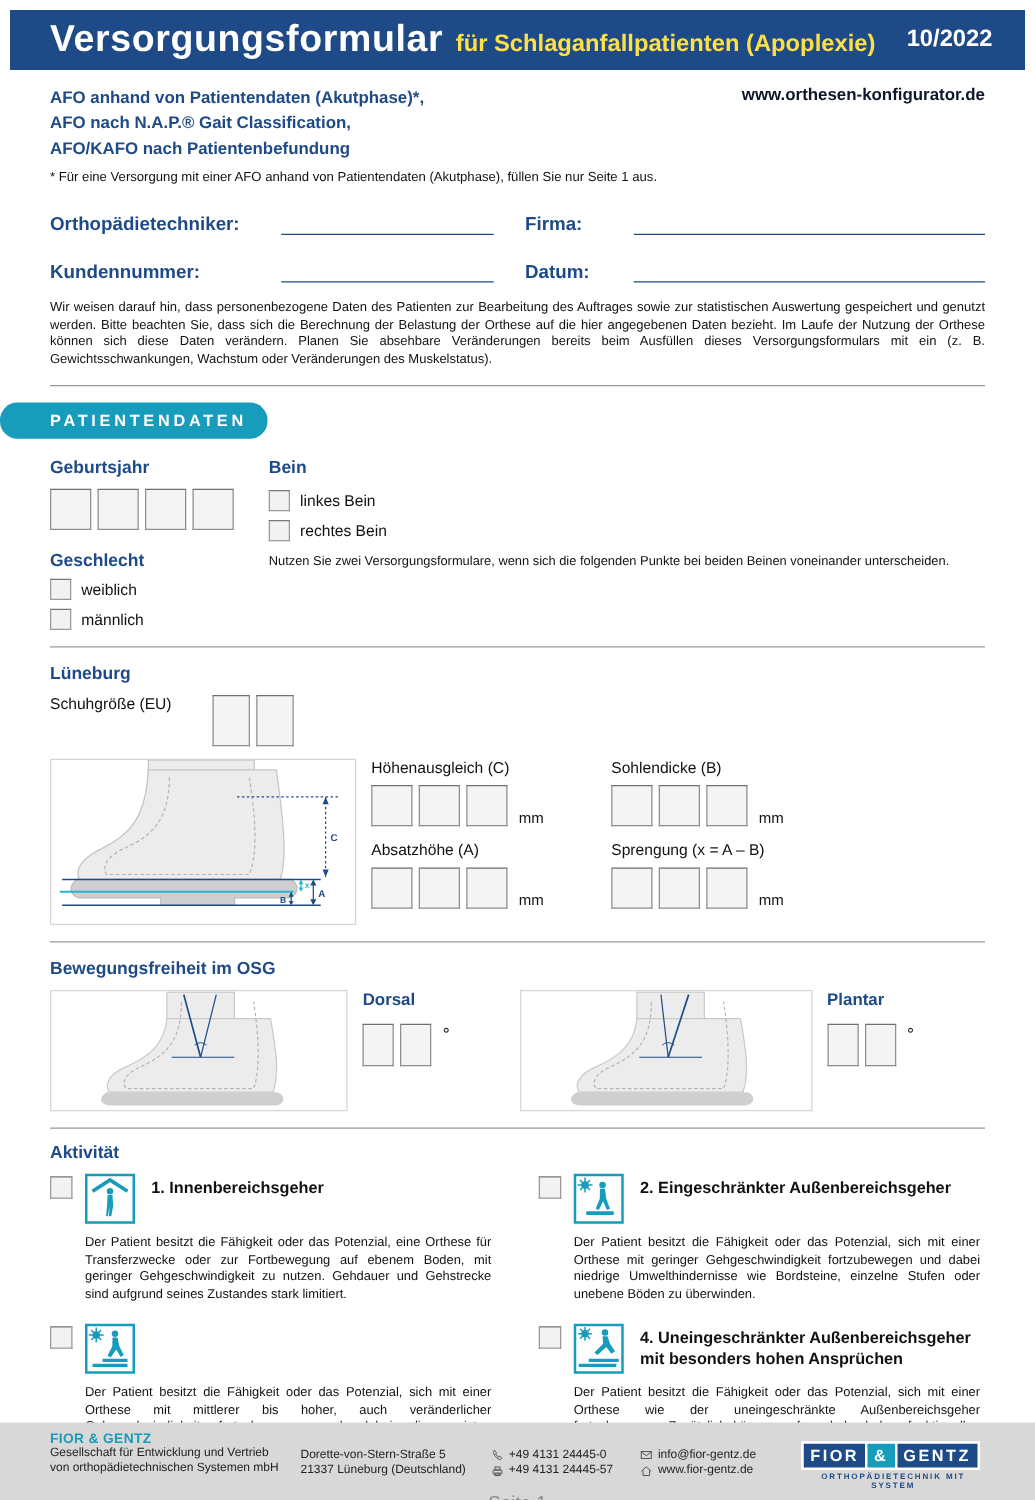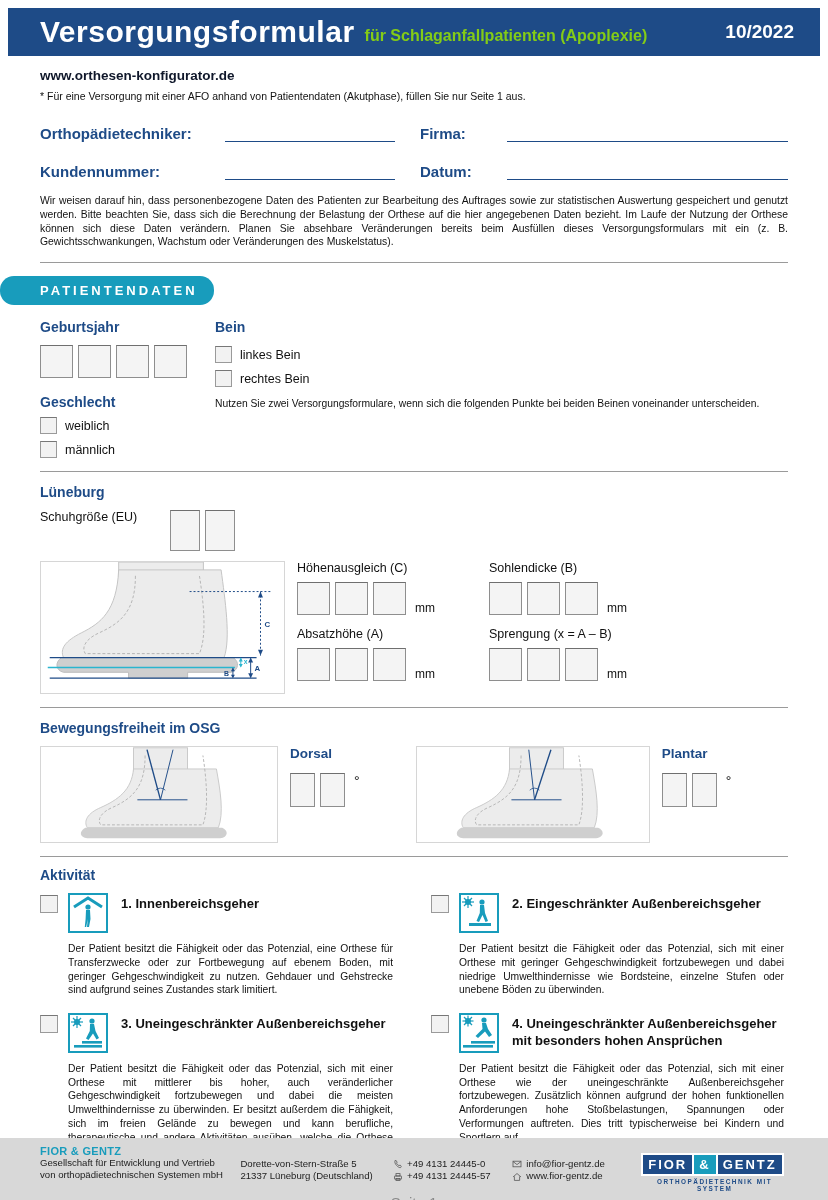--- a/index.html
+++ b/index.html
@@ -2,21 +2,21 @@
 <html><head>
 <meta charset="utf-8">
 <style>
   * { margin:0; padding:0; box-sizing:border-box; }
   body { font-family:"Liberation Sans", sans-serif; background:#fff; }
   .page { position:relative; width:828px; height:1200px; background:#fff; overflow:hidden; }
 
   
   .topbar { margin:8px; height:48px; background:#1e4b87; display:flex; align-items:center; padding:0 26px 0 32px; }
   .topbar .title { color:#fff; font-size:30px; font-weight:bold; letter-spacing:.5px; }
-  .topbar .subtitle { color:#84cc16; font-size:16px; font-weight:bold; margin-left:10px; position:relative; top:4px; }
+  .topbar .subtitle { color:#fde047; font-size:19px; font-weight:bold; margin-left:10px; position:relative; top:4px; }
   .topbar .issue { color:#fff; font-size:19px; font-weight:bold; margin-left:auto; }
 
   .content { padding:0 40px; }
 
   
   .intro { display:flex; justify-content:space-between; margin-top:12px; }
   .intro-lines div { color:#1e4b87; font-weight:bold; font-size:13.5px; line-height:1.5; }
   .intro-site { color:#0f172a; font-weight:bold; font-size:13.5px;text-align:right; }
   .footnote { font-size:10.5px; color:#111; margin-top:7px; }
 
@@ -103,20 +103,25 @@
   
   <div class="topbar">
     <span class="title">Versorgungsformular</span>
     <span class="subtitle">für Schlaganfallpatienten (Apoplexie)</span>
     <span class="issue">10/2022</span>
   </div>
 
   <div class="content">
 
     <div class="intro">
+      <div class="intro-lines">
+        <div>AFO anhand von Patientendaten (Akutphase)*,</div>
+        <div>AFO nach N.A.P.® Gait Classification,</div>
+        <div>AFO/KAFO nach Patientenbefundung</div>
+      </div>
       <div class="intro-site">www.orthesen-konfigurator.de</div>
     </div>
     <div class="footnote">* Für eine Versorgung mit einer AFO anhand von Patientendaten (Akutphase), füllen Sie nur Seite 1 aus.</div>
 
     <div class="contact">
       <div class="field left">
         <span class="lbl">Orthopädietechniker:</span>
         <span class="line"></span>
       </div>
       <div class="field right">
@@ -355,21 +360,20 @@
                 <line x1="7" y1="1" x2="7" y2="13"></line>
                 <line x1="1" y1="7" x2="13" y2="7"></line>
                 <line x1="3" y1="3" x2="11" y2="11"></line>
                 <line x1="11" y1="3" x2="3" y2="11"></line>
               </g>
             <circle cx="22" cy="6" r="2.6" fill="#189cbc"></circle>
             <path d="M20,9 L24,9 L25.5,16 L29,23 L26.5,24.5 L23,18.5 L18.5,25 L16,23.5 L19.8,16 Z" fill="#189cbc"></path>
             <rect x="4" y="30" width="28" height="2.6" fill="#189cbc"></rect>
             <rect x="12" y="26" width="20" height="2.6" fill="#189cbc"></rect>
           </svg>
-          <div class="act-title">3. Uneingeschränkter Außenbereichsgeher</div>
         </div>
         <div class="act-desc">Der Patient besitzt die Fähigkeit oder das Potenzial, sich mit einer Orthese mit mittlerer bis hoher, auch veränderlicher Gehgeschwindigkeit fortzubewegen und dabei die meisten Umwelthindernisse zu überwinden. Er besitzt außerdem die Fähigkeit, sich im freien Gelände zu bewegen und kann berufliche, therapeutische und andere Aktivitäten ausüben, welche die Orthese nicht überdurchschnittlicher, mechanischer Beanspruchung aussetzen.</div>
       </div>
     </div>
 
     <div class="act-item">
       <div class="act-chk"></div>
       <div class="act-body">
         <div class="act-head">
           <svg class="act-icon" viewBox="0 0 36 36">

